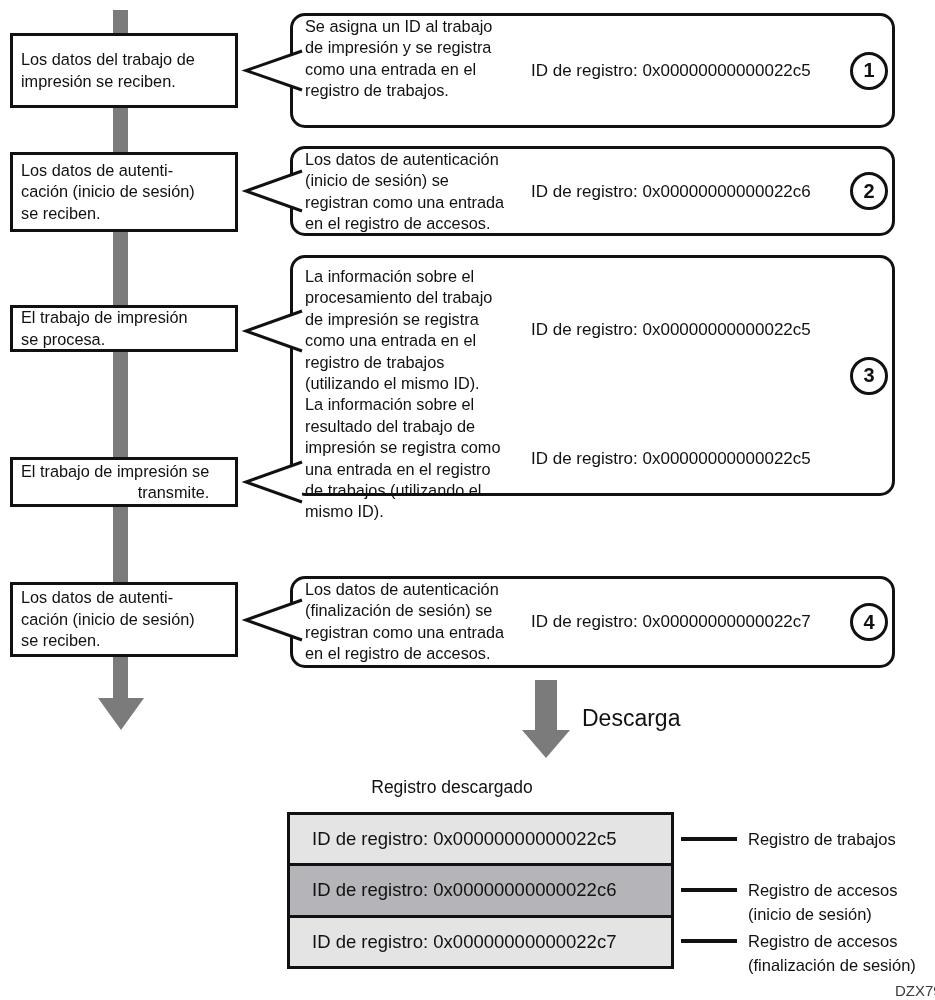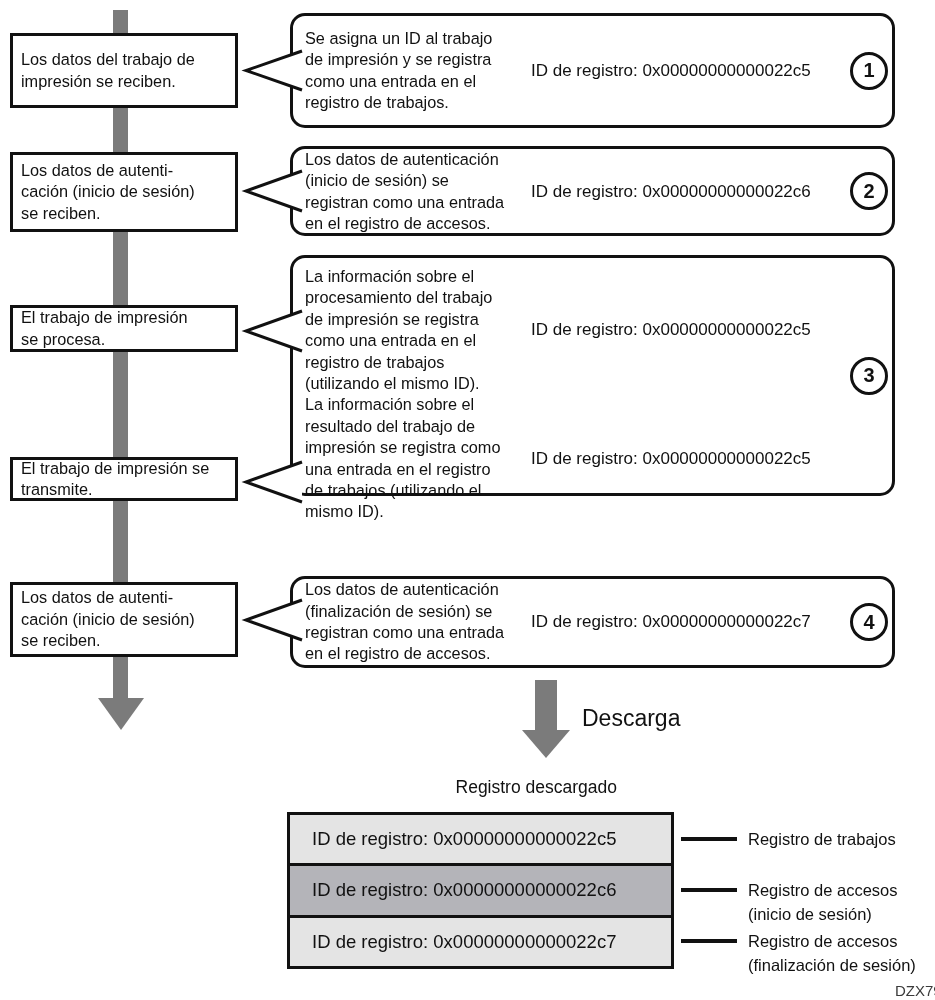--- a/index.html
+++ b/index.html
@@ -11,34 +11,34 @@
   .vbar{position:absolute;left:113px;top:10px;width:15px;height:688px;background:#7b7b7b;z-index:1;}
   .vhead{position:absolute;left:98px;top:698px;width:0;height:0;z-index:1;
     border-left:23px solid transparent;border-right:23px solid transparent;border-top:32px solid #7b7b7b;}
   
   .stepbox{position:absolute;left:10px;width:228px;background:#fff;border:3px solid #111;
     box-sizing:border-box;display:flex;align-items:center;z-index:2;}
   .stepbox span{display:block;padding-left:8px;font-size:16.3px;line-height:21.5px;white-space:pre-line;}
   
   .bubble{position:absolute;left:290px;width:605px;background:#fff;border:3px solid #111;
     border-radius:15px;box-sizing:border-box;display:flex;flex-direction:column;z-index:2;}
-  .entry{position:relative;flex:1;display:flex;align-items:center;}
+  .entry{position:relative;flex:1;display:flex;align-items:flex-start;}
   .btext{margin-left:12px;width:234px;font-size:16.3px;line-height:21.4px;white-space:pre-line;}
   .bid{position:absolute;left:238px;top:50%;transform:translateY(-50%);font-size:17px;white-space:nowrap;}
   .num-circle{position:absolute;right:4px;top:50%;transform:translateY(-50%);
     width:38px;height:38px;border:3px solid #111;border-radius:50%;box-sizing:border-box;
     display:flex;align-items:center;justify-content:center;font-size:20px;font-weight:700;background:#fff;}
   .tails{position:absolute;left:0;top:0;z-index:3;pointer-events:none;}
   
   .dlbar{position:absolute;left:535px;top:680px;width:22px;height:50px;background:#7b7b7b;}
   .dlhead{position:absolute;left:522px;top:730px;width:0;height:0;
     border-left:24px solid transparent;border-right:24px solid transparent;border-top:28px solid #7b7b7b;}
   .dllabel{position:absolute;left:582px;top:705px;font-size:23px;}
   
-  .tbltitle{position:absolute;left:287px;top:777px;width:330px;text-align:right;font-size:17.5px;}
+  .tbltitle{position:absolute;left:287px;top:777px;width:330px;text-align:center;font-size:17.5px;}
   .logtable{position:absolute;left:287px;top:812px;width:387px;height:157px;border:3px solid #111;
     box-sizing:border-box;display:flex;flex-direction:column;}
   .logrow{flex:1;display:flex;align-items:center;padding-left:22px;font-size:18.5px;white-space:nowrap;}
   .logrow.light{background:#e4e4e4;}
   .logrow.dark{background:#b4b4b9;border-top:3px solid #111;border-bottom:3px solid #111;}
   .connector{position:absolute;width:56px;height:4px;background:#111;left:681px;}
   .tlabel{position:absolute;left:748px;font-size:16.5px;line-height:24px;white-space:pre-line;}
   .figcode{position:absolute;left:895px;top:982px;font-size:15px;color:#3a3a3a;}
 </style>
 </head>
@@ -55,21 +55,21 @@
   </div>
   <div class="stepbox" style="top:152px;height:80px;">
     <span>Los datos de autenti-
 cación (inicio de sesión)
 se reciben.</span>
   </div>
   <div class="stepbox" style="top:305px;height:47px;">
     <span>El trabajo de impresión
 se procesa.</span>
   </div>
-  <div class="stepbox" style="top:457px;height:44px;">
+  <div class="stepbox" style="top:457px;height:50px;text-align:right;">
     <span>El trabajo de impresión se
 transmite.</span>
   </div>
   <div class="stepbox" style="top:582px;height:75px;">
     <span>Los datos de autenti-
 cación (inicio de sesión)
 se reciben.</span>
   </div>
 
   <div class="bubble" style="top:13px;height:115px;">

